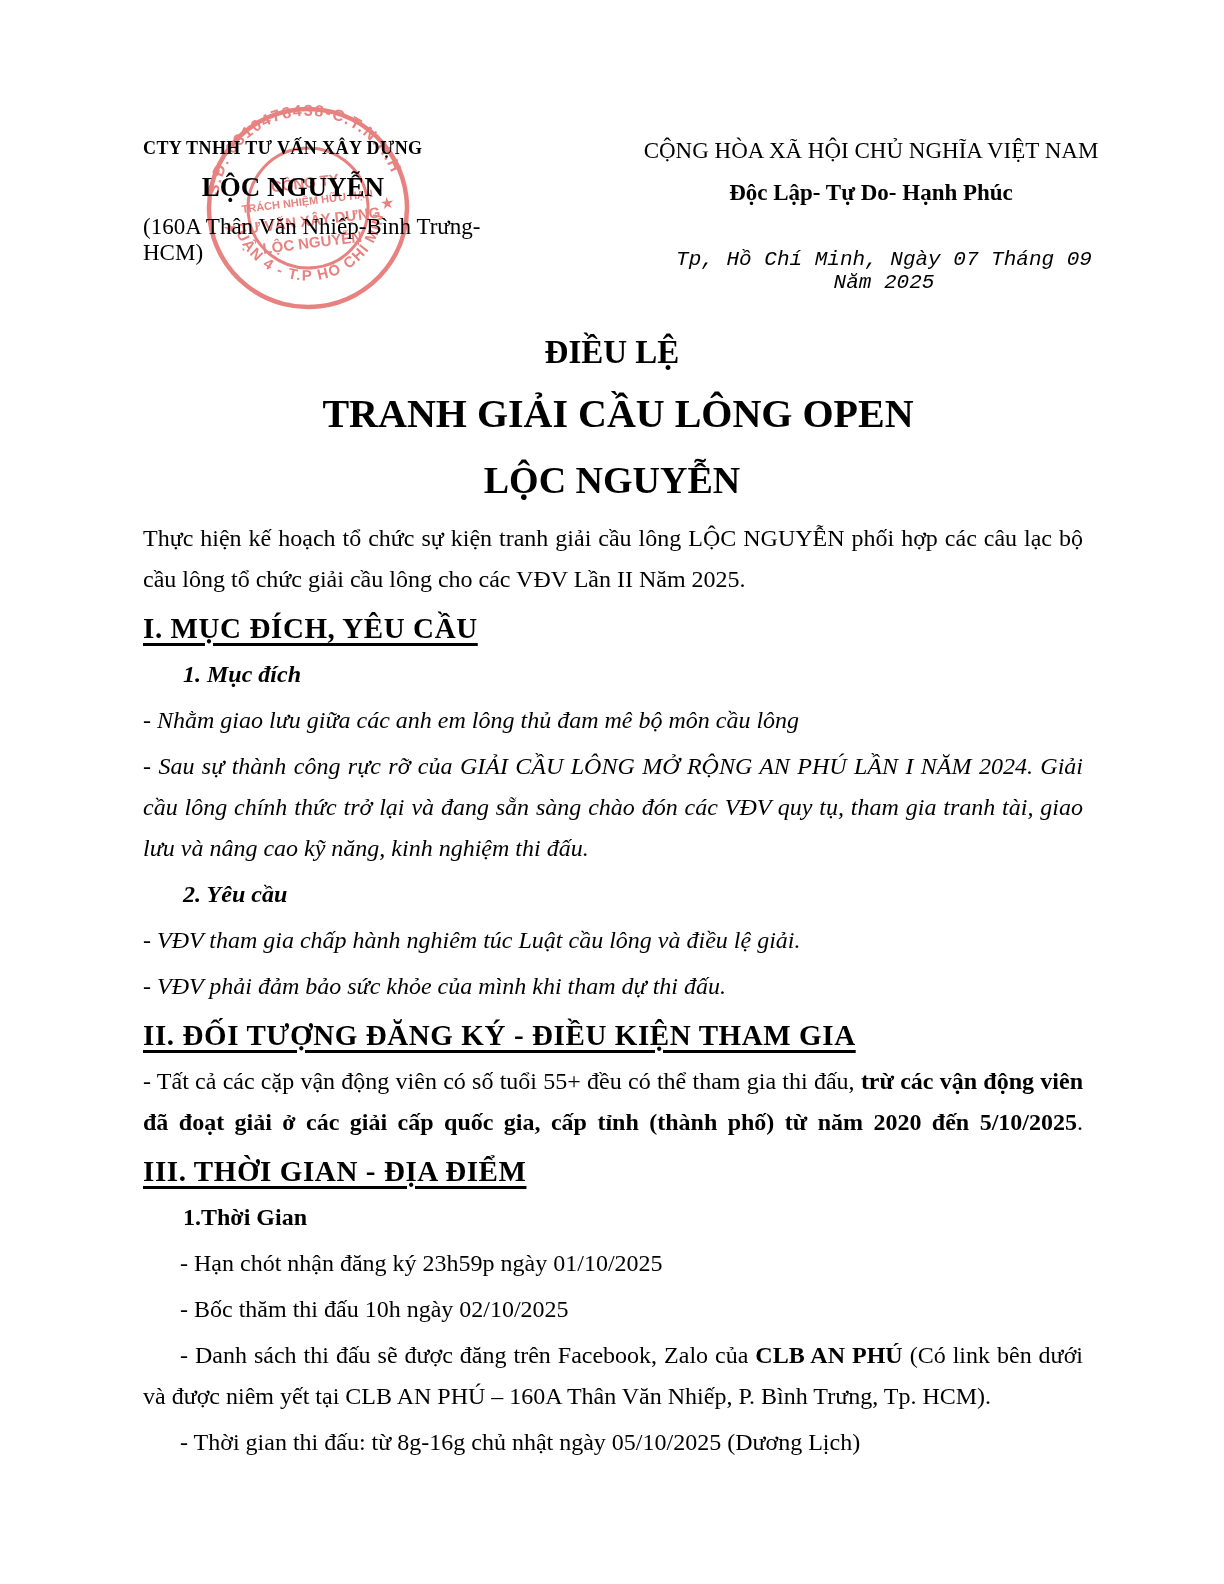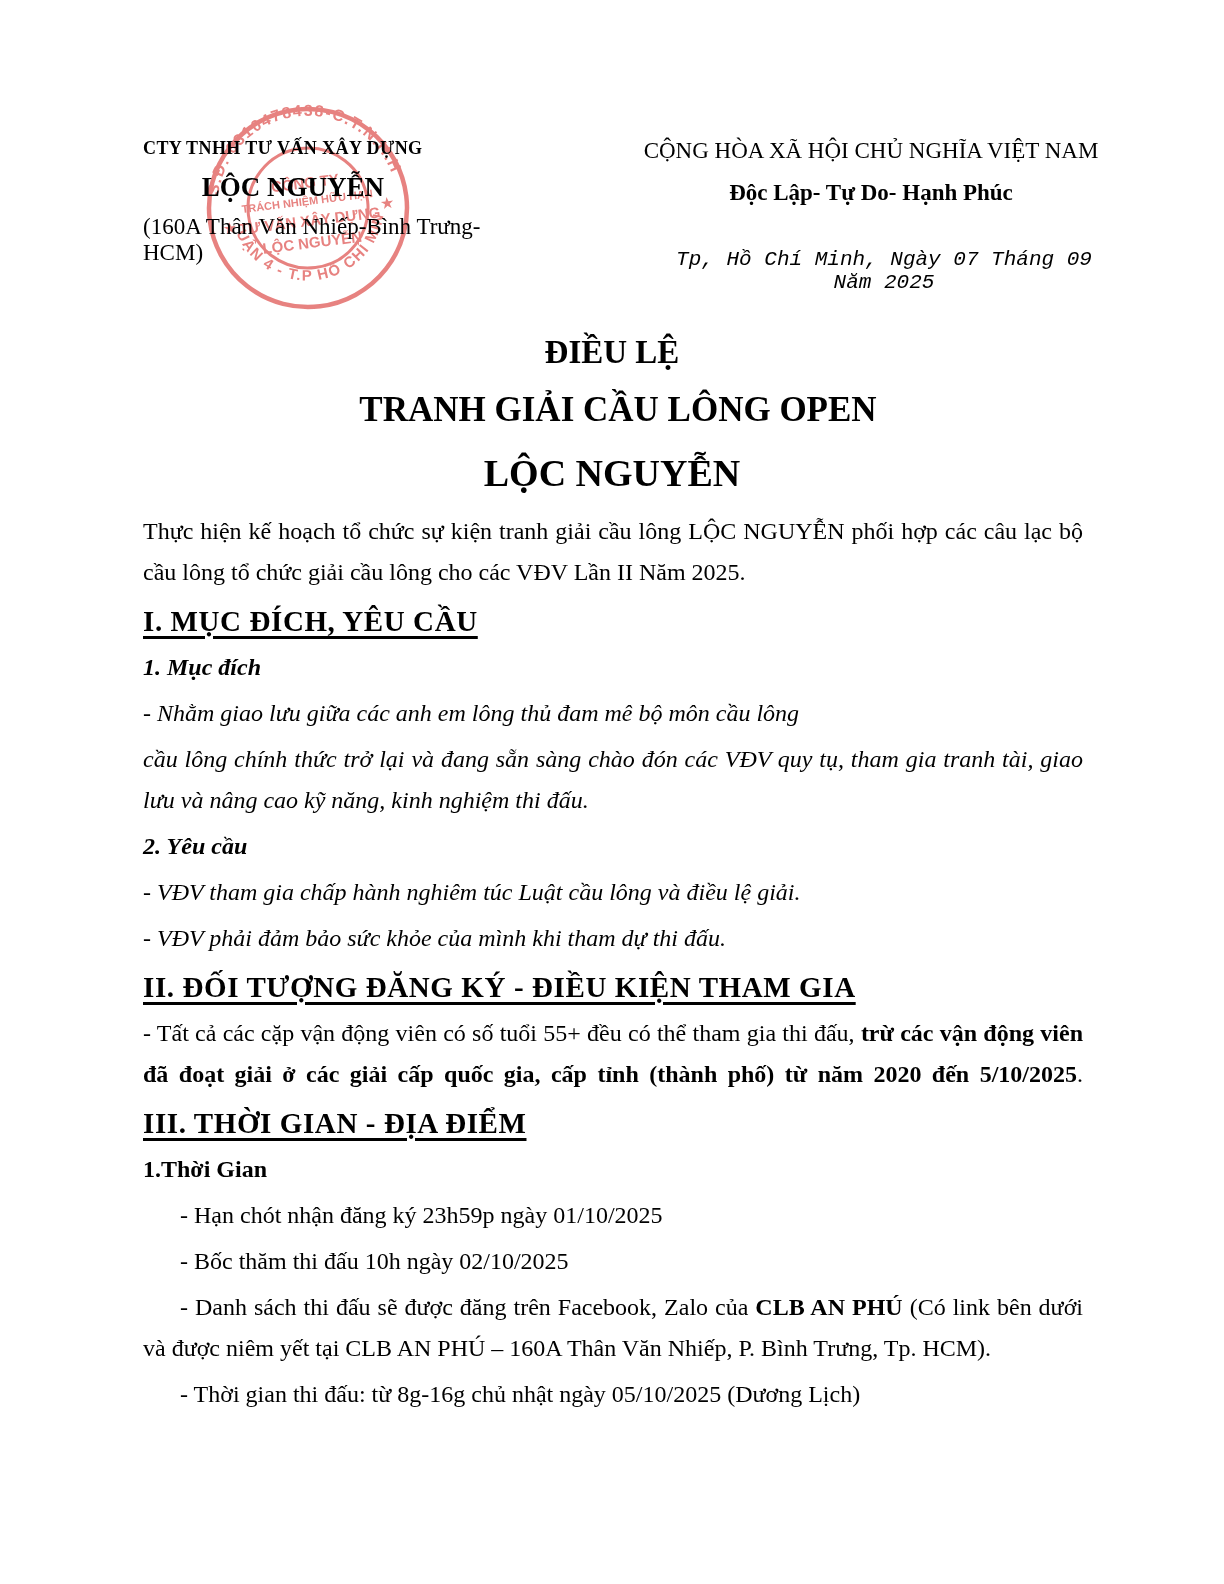--- a/index.html
+++ b/index.html
@@ -27,31 +27,31 @@
   .hl1{font-weight:bold;font-size:18px;letter-spacing:.4px;}
   .hl2{font-weight:bold;font-size:27px;margin-top:13px;width:300px;text-align:center;}
   .hl3{font-size:23px;margin-top:11px;}
   .hdr-right{width:470px;text-align:center;}
   .hr1{font-size:23px;}
   .hr2{font-size:23px;font-weight:bold;margin-top:16px;}
   .hr3{font-size:21px;font-style:italic;margin-top:42px;padding-left:26px;font-family:Liberation Mono, monospace;}
   
   .title{position:relative;z-index:1;text-align:center;margin-top:40px;}
   .t1{font-size:33px;font-weight:bold;}
-  .t2{font-size:35px;font-weight:bold;margin-top:19px;padding-left:12px;}
+  .t2{font-size:40px;font-weight:bold;margin-top:19px;padding-left:12px;}
   .t3{font-size:38px;font-weight:bold;margin-top:21px;}
   
   .doc-body{position:relative;z-index:1;margin:16px 141px 0 143px;font-size:24px;}
   .para{margin:0 0 5px 0;}
   .line{line-height:41px;}
   .jfull{text-align:justify;text-align-last:justify;}
   .it{font-style:italic;}
   .sec-h{font-size:29px;font-weight:bold;line-height:42px;margin:7px 0 5px 0;letter-spacing:.6px;}
   .sec-h .u{text-decoration:underline;text-decoration-thickness:3px;text-underline-offset:5px;}
-  .sub-h{font-weight:bold;}
+  .sub-h{font-weight:bold;margin-left:40px;}
   .ind{text-indent:37px;}
   b{font-weight:bold;}
 </style>
 </head>
 <body>
 
 <div class="page">
 
   <div class="stamp">
     <svg width="228" height="228" viewBox="0 0 228 228">
@@ -106,20 +106,21 @@
 
     <div class="para sub-h it">
       <div class="line">1. Mục đích</div>
     </div>
 
     <div class="para it">
       <div class="line">- Nhằm giao lưu giữa các anh em lông thủ đam mê bộ môn cầu lông</div>
     </div>
 
     <div class="para it">
+      <div class="line jfull">- Sau sự thành công rực rỡ của GIẢI CẦU LÔNG MỞ RỘNG AN PHÚ LẦN I NĂM 2024. Giải</div>
       <div class="line jfull">cầu lông chính thức trở lại và đang sẵn sàng chào đón các VĐV quy tụ, tham gia tranh tài, giao</div>
       <div class="line">lưu và nâng cao kỹ năng, kinh nghiệm thi đấu.</div>
     </div>
 
     <div class="para sub-h it">
       <div class="line">2. Yêu cầu</div>
     </div>
 
     <div class="para it">
       <div class="line">- VĐV tham gia chấp hành nghiêm túc Luật cầu lông và điều lệ giải.</div>

